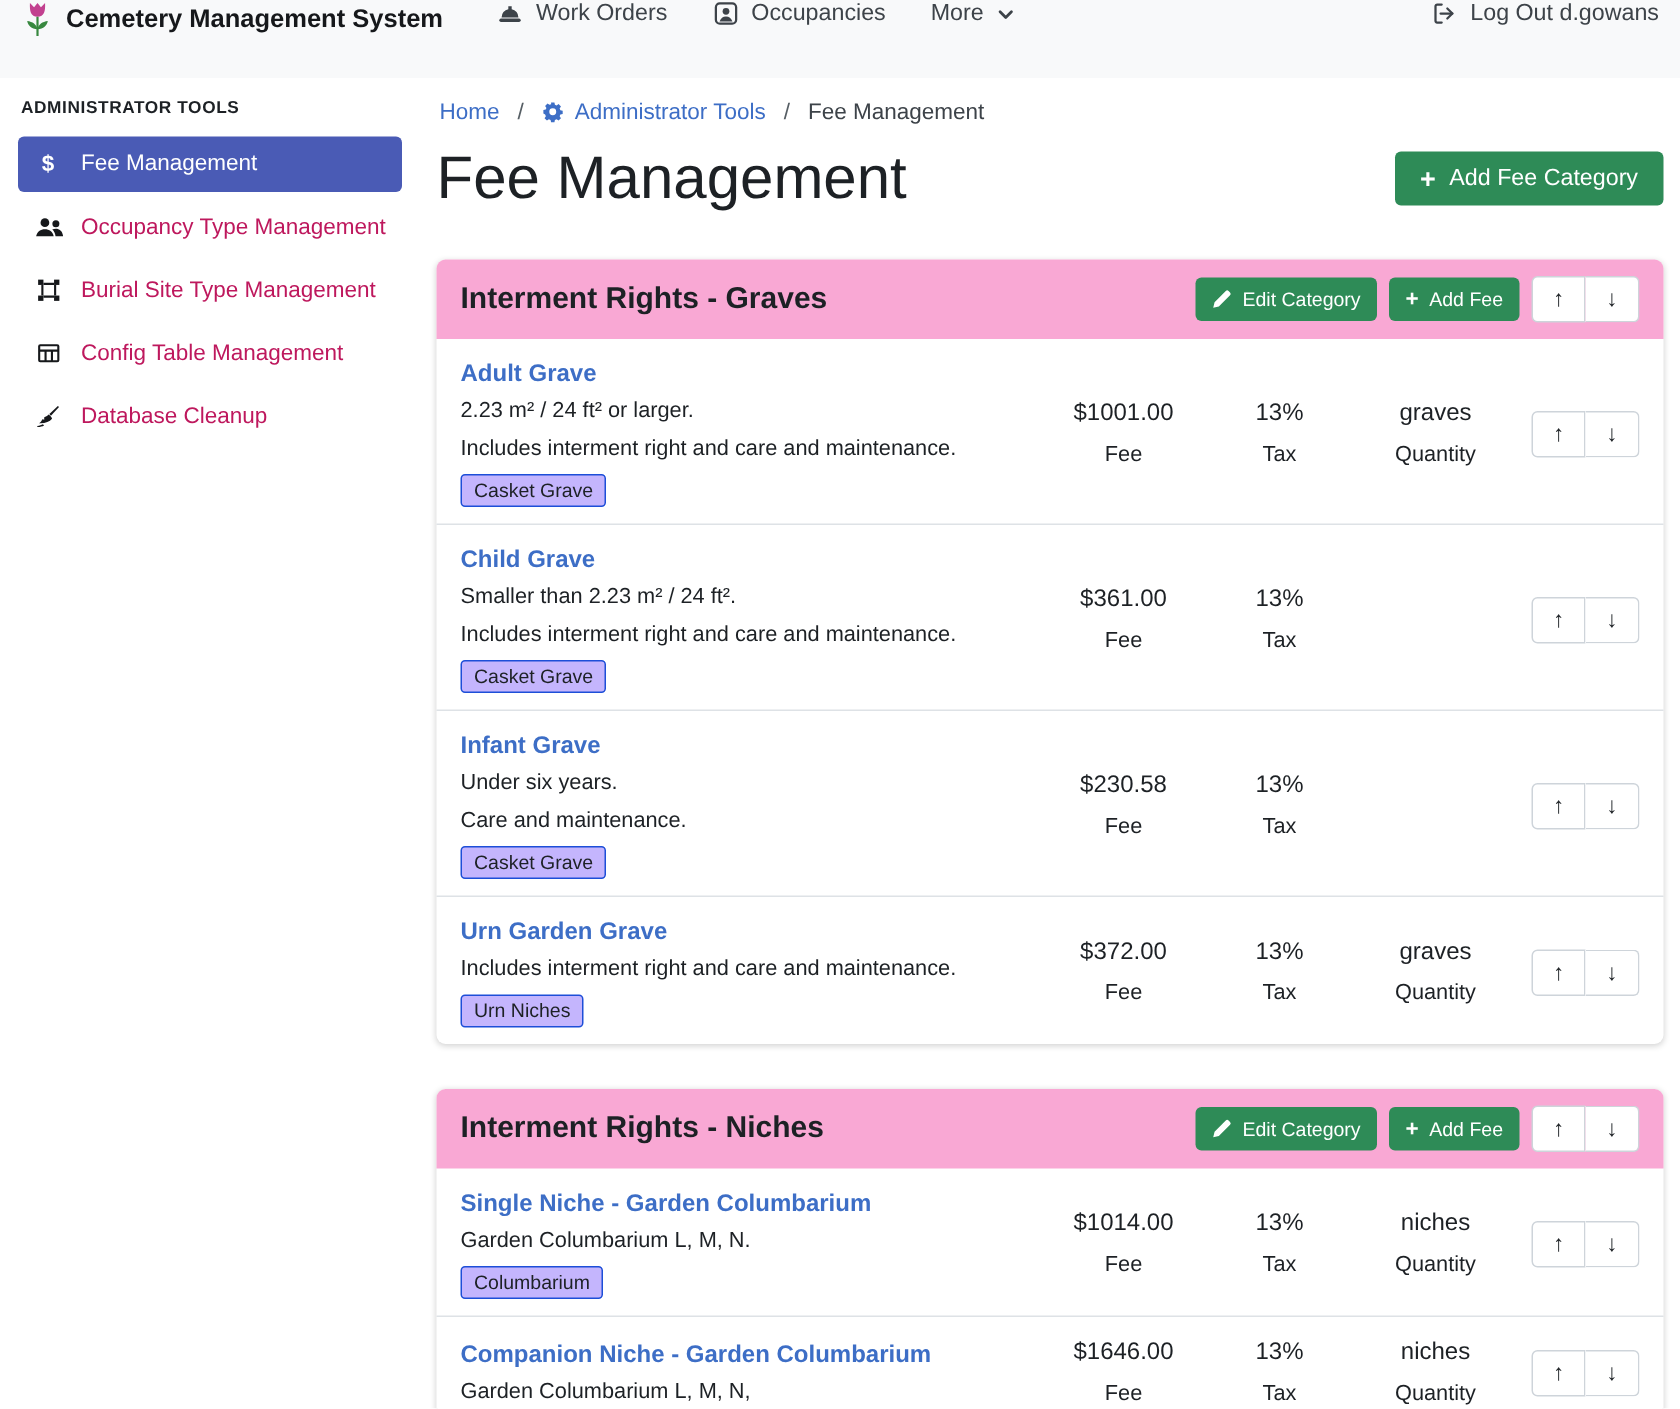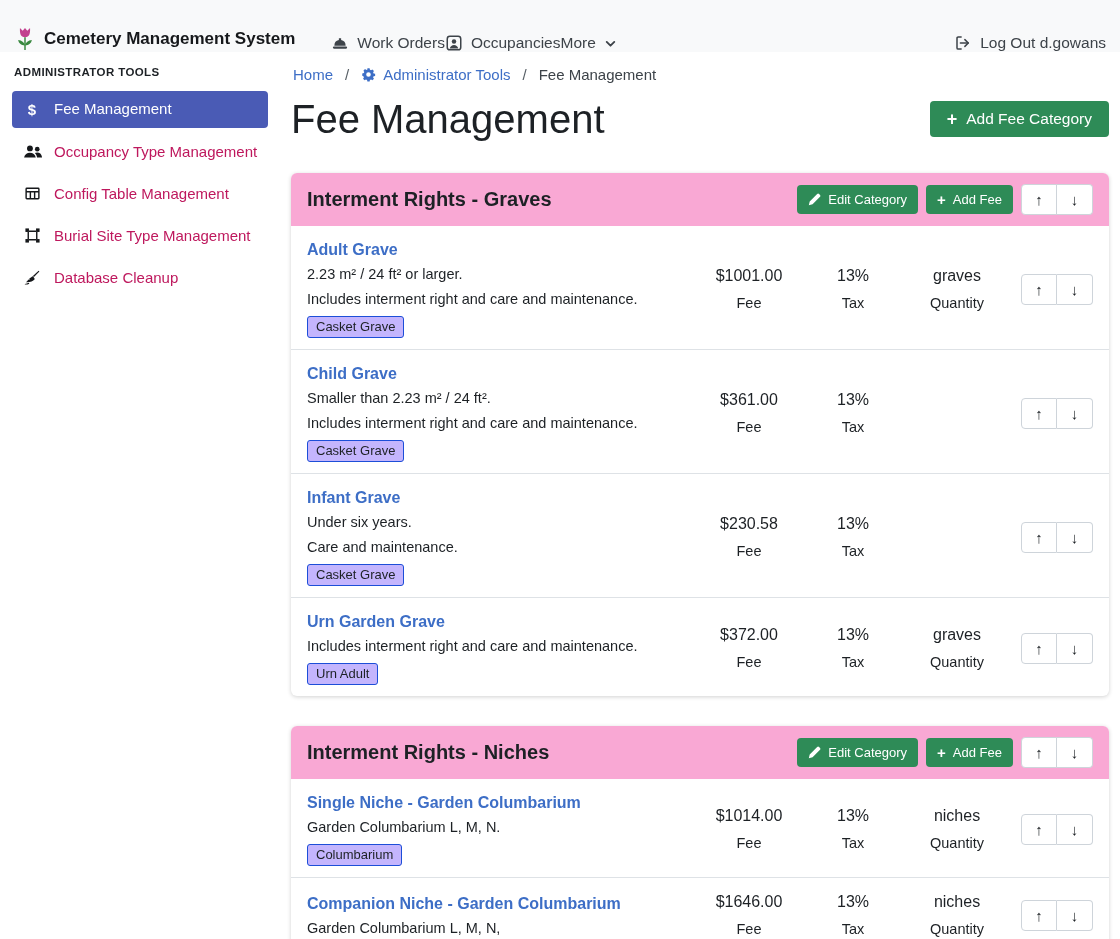--- a/index.html
+++ b/index.html
@@ -3,24 +3,24 @@
 <meta charset="utf-8">
 <style>
   *{box-sizing:border-box;margin:0;padding:0}
   html,body{width:1120px;height:939px;overflow:hidden}
   body{font-family:"Liberation Sans",sans-serif;background:#fff;color:#1d2125;font-size:15px}
   a{text-decoration:none;cursor:pointer}
   button{font-family:inherit;cursor:pointer}
   svg{display:block}
 
   
-  .navbar{height:52px;background:#f8f9fa;display:flex;align-items:flex-end;padding:0 14px}
+  .navbar{height:52px;background:#f8f9fa;display:flex;align-items:flex-start;padding:0 14px}
   .brand{display:flex;align-items:center;gap:8px;margin-right:36px;cursor:pointer}
   .brand-text{font-size:17px;font-weight:700;color:#16181b;white-space:nowrap}
-  .nav-links{display:flex;align-items:center;}
+  .nav-links{display:flex;align-items:center;gap:30px}
   .nav-link{display:flex;align-items:center;gap:8px;color:#3d4349;font-size:15.5px;white-space:nowrap}
   .nav-right{margin-left:auto}
 
   
   .layout{display:flex;height:887px}
   .sidebar{width:280px;flex:none;padding:12px 12px 0;background:#fff}
   .sb-heading{font-size:11.5px;font-weight:700;letter-spacing:.4px;color:#1d2125;margin:2px 2px 13px}
   .sb-item{display:flex;gap:12px;padding:8px 10px;border-radius:4px;font-size:15px;line-height:20px;color:#be185d;margin-bottom:6px;align-items:flex-start;cursor:pointer}
   .sb-ic{width:20px;flex:none;display:flex;justify-content:center;margin-top:1px;color:#16181b}
   .sb-item.active{background:var(--accent,#4a5bb5);color:#fff}
@@ -144,38 +144,38 @@
             <circle cx="9.5" cy="6.5" r="4"></circle>
             <path d="M1.5 19c.8-4.3 4-6.6 8-6.6s7.2 2.3 8 6.6z"></path>
             <circle cx="19.5" cy="7.5" r="3.2"></circle>
             <path d="M19.2 19c-.3-2.7-1.3-4.8-3-6.3a8 8 0 0 1 3.3-.7c3.4 0 6 2.1 6.6 7z"></path>
           </svg>
         </span>
         <span>Occupancy Type Management</span>
       </div>
       <div class="sb-item">
         <span class="sb-ic">
-          <svg width="17" height="17" viewBox="0 0 24 24" fill="none" stroke="currentColor" stroke-width="2">
-            <rect x="3" y="4.5" width="18" height="15" rx="1"></rect>
-            <path d="M3 9.5h18M9 9.5v10M15 9.5v10"></path>
-          </svg>
-        </span>
-        <span>Config Table Management</span>
-      </div>
-      <div class="sb-item">
-        <span class="sb-ic">
           <svg width="17" height="17" viewBox="0 0 24 24" fill="currentColor">
             <path d="M7 5h10v2H7zM7 17h10v2H7zM5 7h2v10H5zM17 7h2v10h-2z"></path>
             <rect x="2" y="2" width="5" height="5"></rect>
               <rect x="17" y="2" width="5" height="5"></rect>
             <rect x="2" y="17" width="5" height="5"></rect>
               <rect x="17" y="17" width="5" height="5"></rect>
           </svg>
         </span>
         <span>Burial Site Type Management</span>
+      </div>
+      <div class="sb-item">
+        <span class="sb-ic">
+          <svg width="17" height="17" viewBox="0 0 24 24" fill="none" stroke="currentColor" stroke-width="2">
+            <rect x="3" y="4.5" width="18" height="15" rx="1"></rect>
+            <path d="M3 9.5h18M9 9.5v10M15 9.5v10"></path>
+          </svg>
+        </span>
+        <span>Config Table Management</span>
       </div>
       <div class="sb-item">
         <span class="sb-ic">
           <svg width="18" height="18" viewBox="0 0 24 24" fill="currentColor">
             <path d="M20.8 2.2l1 1-7.2 7.6-1.4-1.4z"></path>
             <path d="M12.6 9.8c1.6 1 2.6 2.2 3 3.8-2.4 2.8-6.2 4.3-11.6 4 1.6-1 2.4-2.2 2.8-3.6.5.3 1.2.4 2 .2-.3-.7-.3-1.4-.1-2 1.3-.3 2.6-1.1 3.9-2.4z"></path>
             <path d="M2.5 19.9c2-.2 3.6-.7 5-1.5l1 1.1c-1.7 1-3.7 1.4-6 1.3z"></path>
           </svg>
         </span>
         <span>Database Cleanup</span>
@@ -303,21 +303,21 @@
             <button class="arrow-btn">↑</button>
             <button class="arrow-btn">↓</button>
           </div>
         </div>
 
         <div class="fee-row">
           <div class="fee-main">
             <div><a class="fee-name">Urn Garden Grave</a></div>
             <div class="fee-desc">Includes interment right and care and maintenance.</div>
 
-            <div class="badge-row"><span class="badge">Urn Adult</span></div>
+            <div class="badge-row"><span class="badge">Urn Niches</span></div>
           </div>
           <div class="fee-col">
             <div class="col-val">$372.00</div>
             <div class="col-lbl">Fee</div>
           </div>
           <div class="fee-col">
             <div class="col-val">13%</div>
             <div class="col-lbl">Tax</div>
           </div>
           <div class="fee-col">

